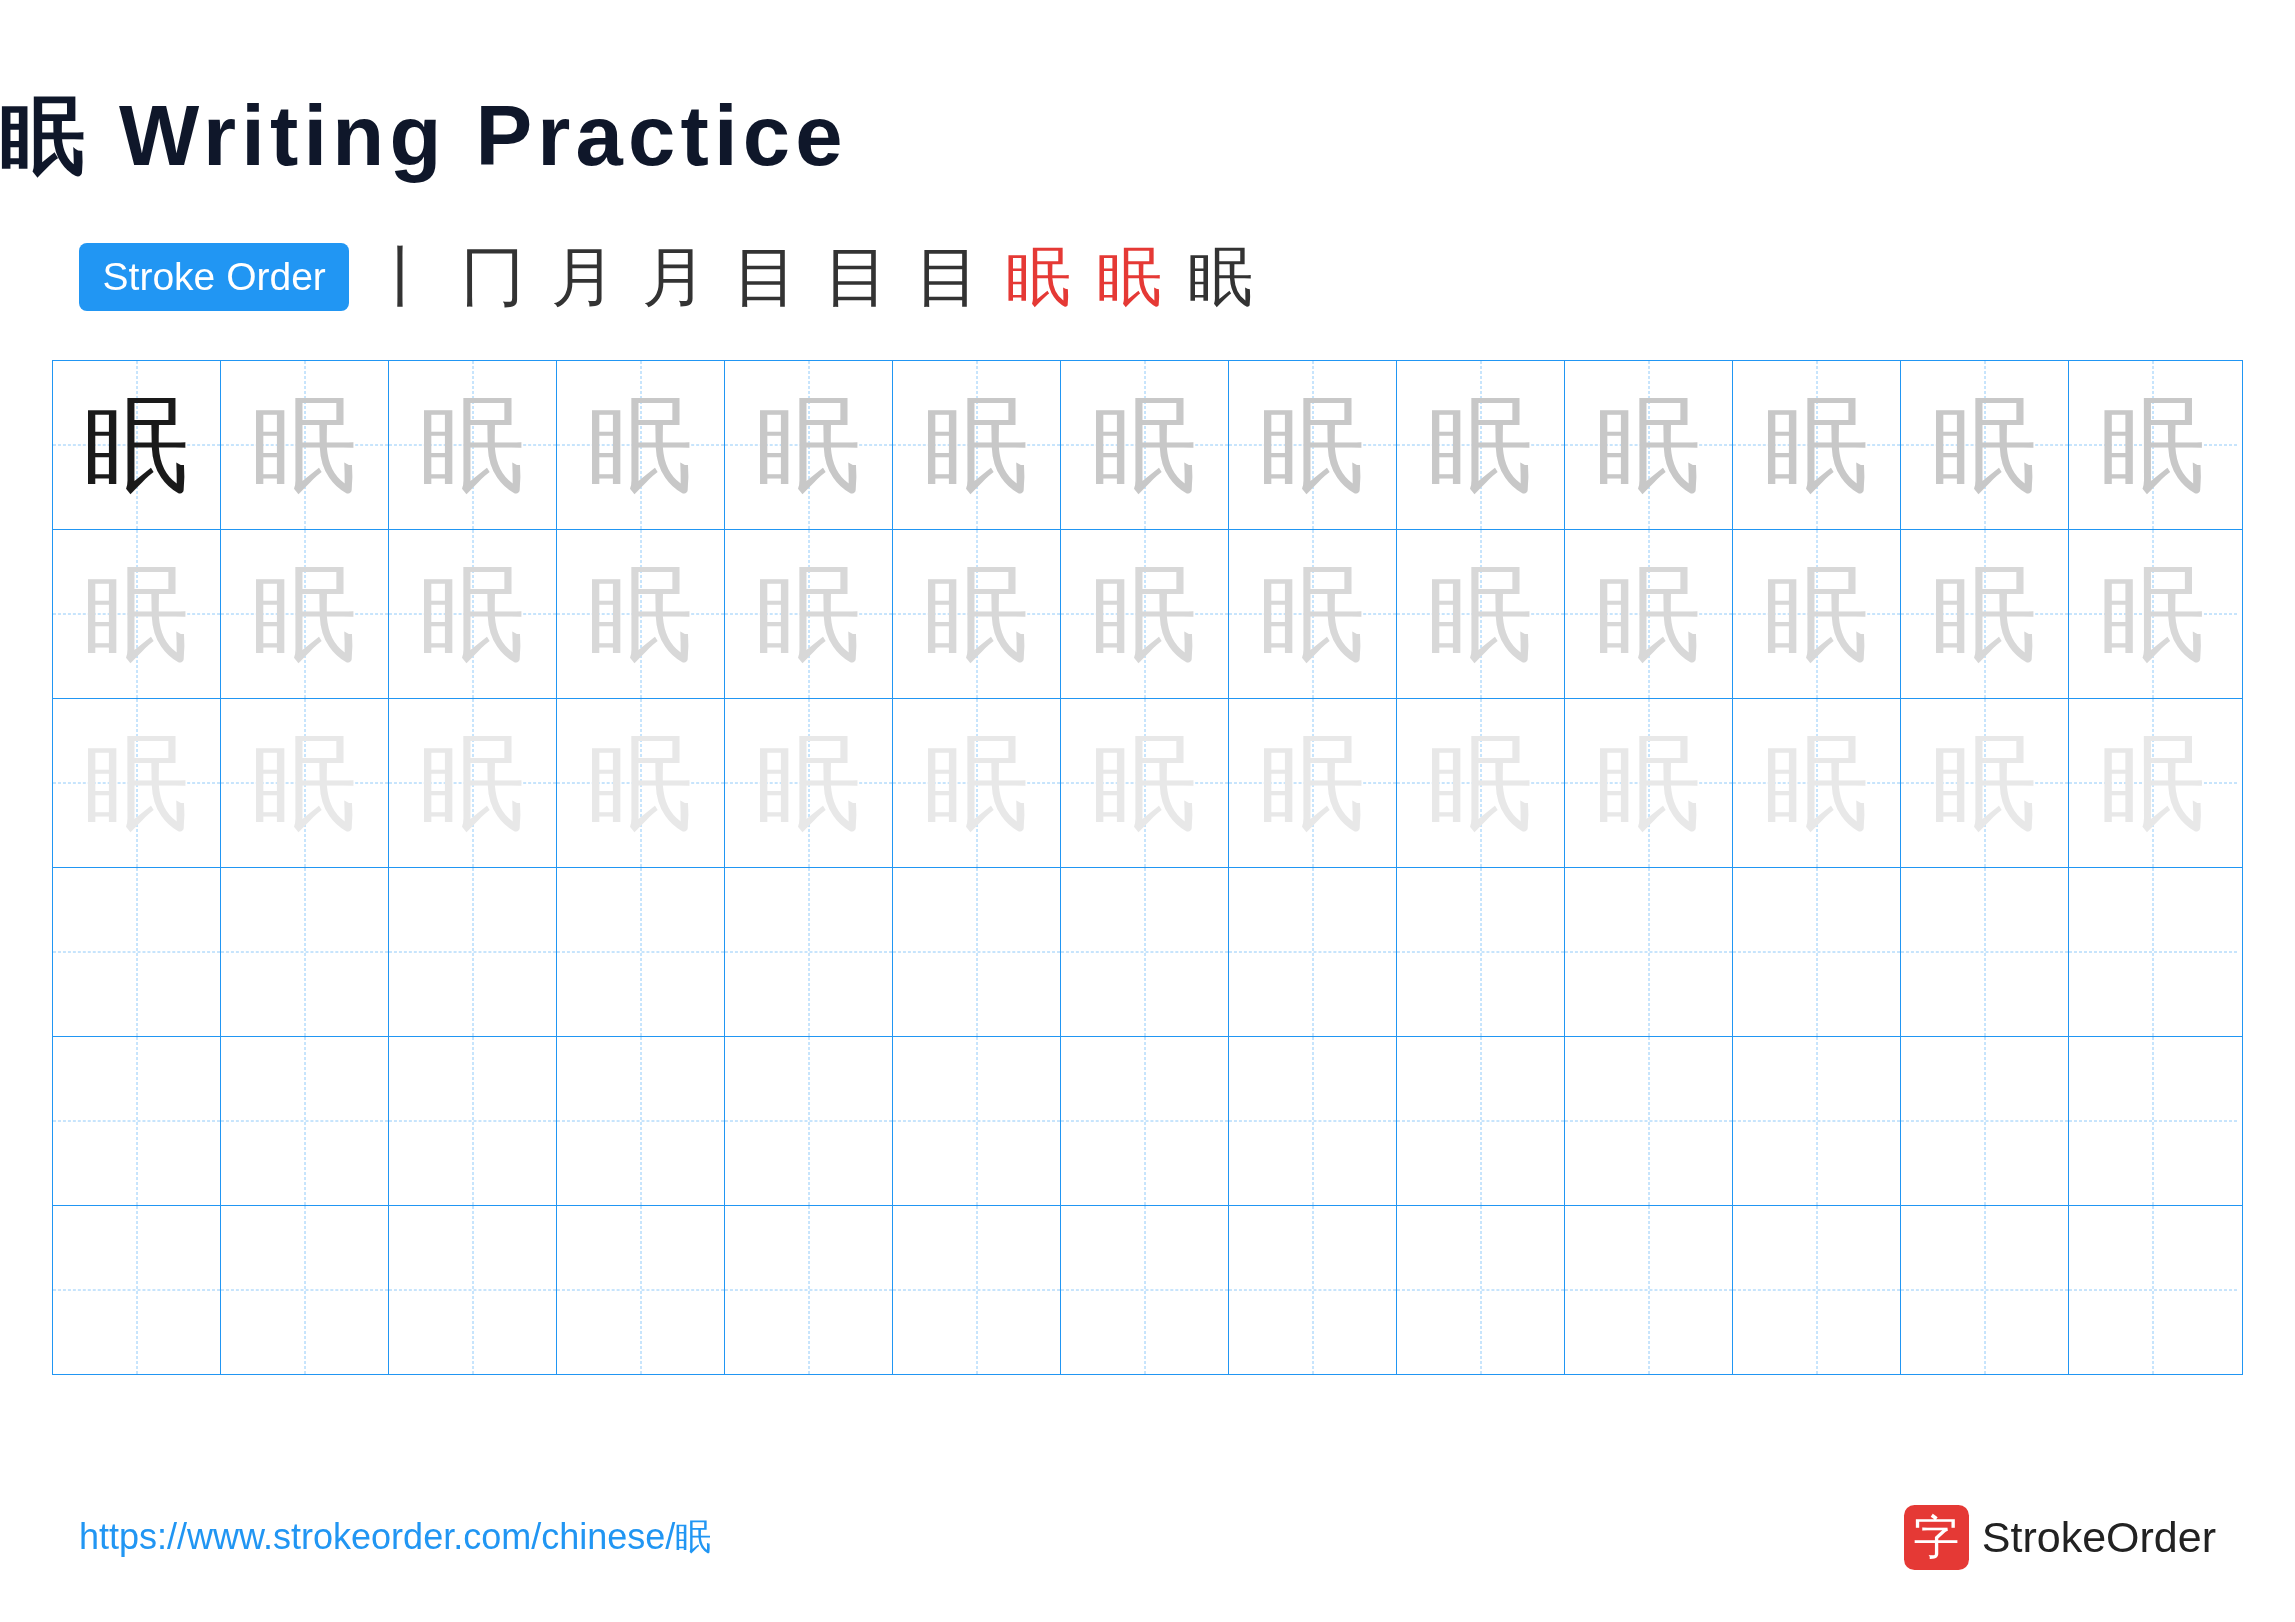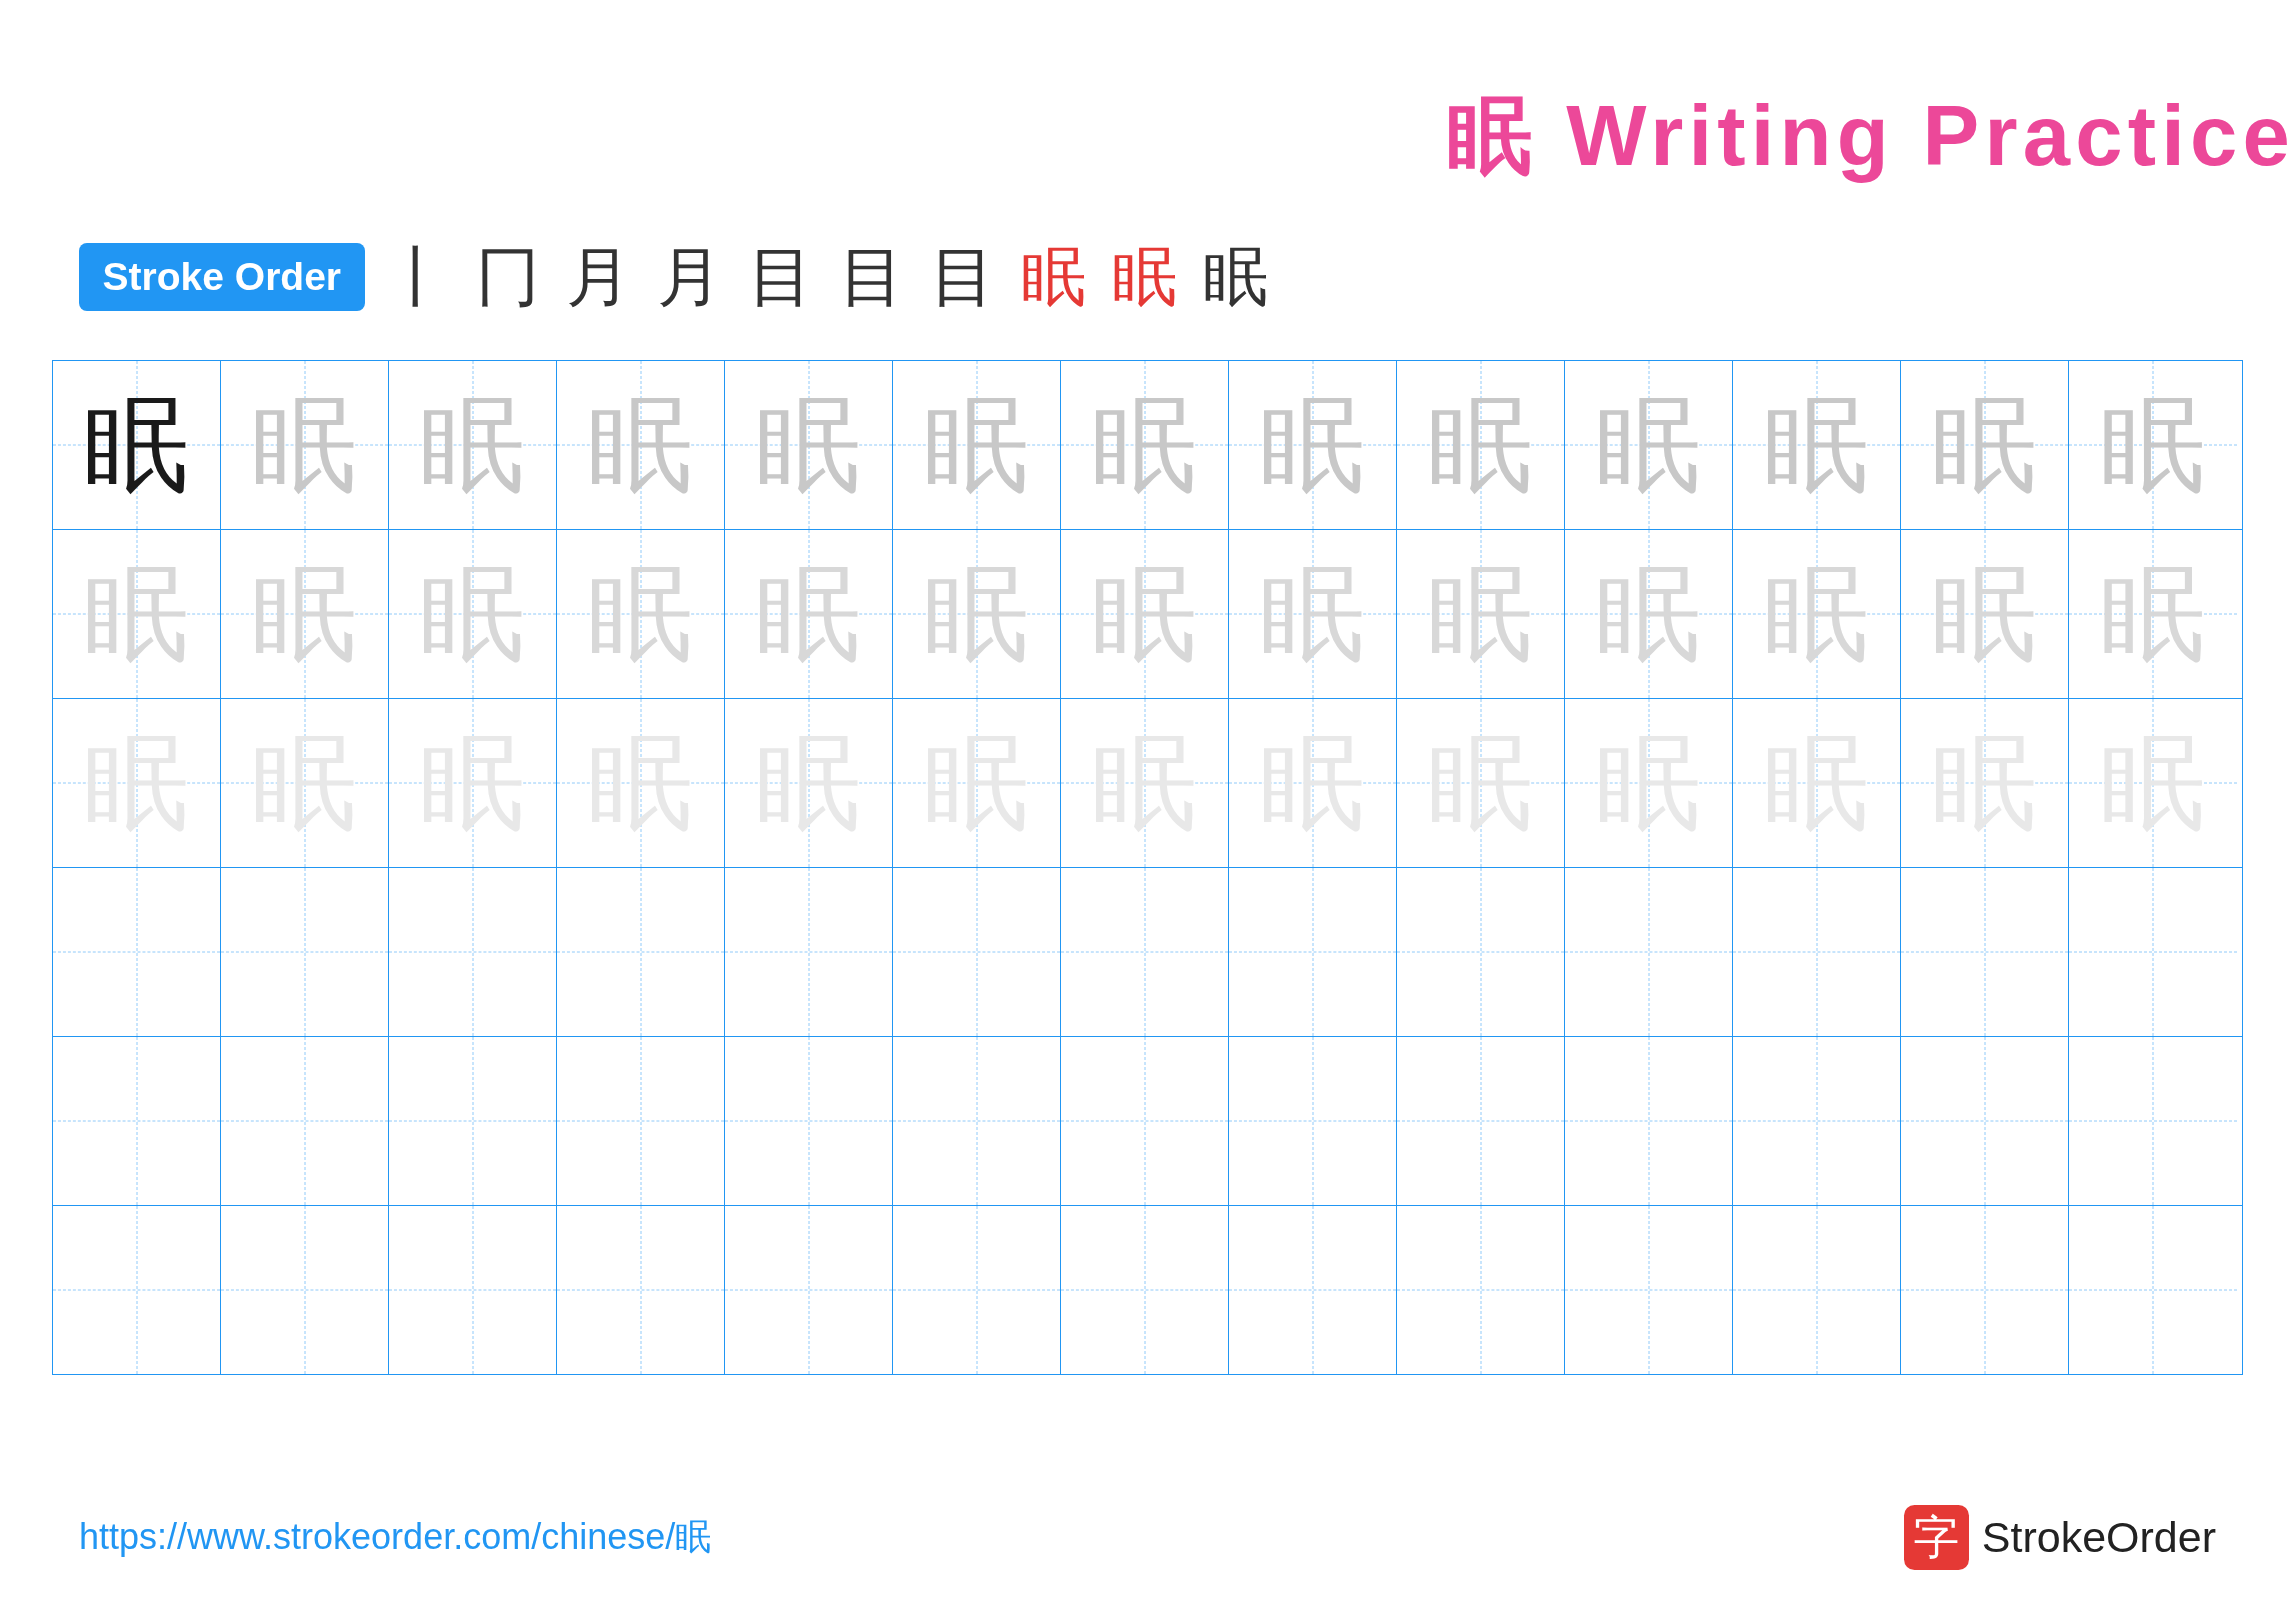--- a/index.html
+++ b/index.html
@@ -6,40 +6,40 @@
     body {
       background: #fff;
       font-family: Arial, sans-serif;
       width: 2295px;
       height: 1622px;
       position: relative;
       overflow: hidden;
     }
 
     .page-title {
-      text-align: right;
+      text-align: left;
       padding-top: 79px;
       font-size: 85px;
-      color: #ec4899;
+      color: #0f172a;
       font-weight: bold;
       letter-spacing: 5.2px;
     }
 
     .stroke-order-section {
       display: flex;
       align-items: center;
       padding: 39px 79px 26px 79px;
       gap: 19.6px;
     }
 
     .stroke-order-badge {
       background: #2196F3;
       color: white;
       font-size: 39px;
-      font-weight: bold;
+      font-weight: normal;
       padding: 11.8px 23.6px;
       border-radius: 7.9px;
       white-space: nowrap;
     }
 
     .stroke-sequence {
       display: flex;
       align-items: center;
       gap: 26px;
       font-size: 65px;

